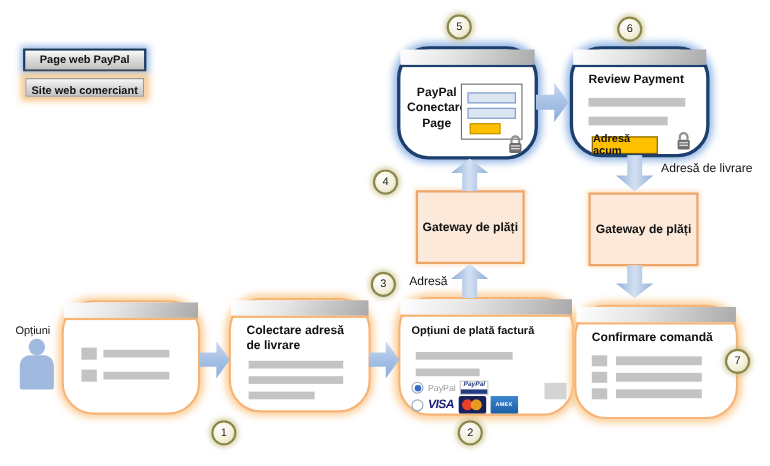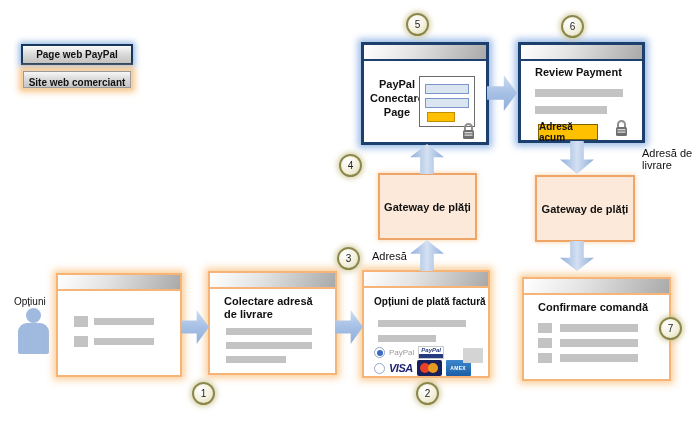--- a/index.html
+++ b/index.html
@@ -6,21 +6,21 @@
   body{font-family:"Liberation Sans","DejaVu Sans",sans-serif;color:#1a1a1a;}
   #canvas{position:relative;width:700px;height:424px;background:#fff;overflow:hidden;}
 
   
   .legend-chip{position:absolute;width:108px;height:17px;display:flex;align-items:center;justify-content:center;
     font-size:10px;font-weight:bold;color:#111;background:linear-gradient(180deg,#fbfbfb 0%,#dcdcdc 45%,#c2c2c2 100%);}
   .legend-paypal{left:21px;top:44px;border:2px solid #17375E;box-shadow:0 0 6px 2px rgba(142,180,227,.95);}
   .legend-merchant{left:21px;top:69px;border:2px solid #f3d2a8;box-shadow:0 0 6px 2px rgba(250,195,130,.95), inset 0 0 0 1px #9a9a9a;align-items:flex-end;}
 
   
-  .screen{position:absolute;background:#fff;}
+  .screen{position:absolute;background:#fff;border-radius:29px;}
   .screen.merchant{border:2px solid #f6b476;box-shadow:0 0 7px 3px rgba(250,200,140,.85);}
   .screen.paypal{border:3px solid #1d3f6e;box-shadow:0 0 7px 3px rgba(142,180,227,.9);}
   .hdr{position:absolute;left:0;top:0;right:0;height:14px;background:linear-gradient(115deg,#ffffff 0%,#e4e4e4 40%,#a9a9a9 100%);}
   .screen.merchant .hdr{border-bottom:2px solid #f6b476;}
   .screen.paypal .hdr{border-bottom:2px solid #1d3f6e;}
   .sc-title{position:absolute;font-weight:bold;font-size:11px;line-height:1.2;color:#111;}
   .bar{position:absolute;background:#c3c3c3;height:7px;}
   .sq{position:absolute;background:#c3c3c3;width:14px;height:11px;}
 
   
@@ -144,21 +144,21 @@
   </div>
 
   <div class="screen merchant" style="left:208px;top:271px;width:125px;height:100px;">
     <div class="hdr"></div>
     <div class="sc-title" style="left:14px;top:22px;width:102px;">Colectare adresă de livrare</div>
     <div class="bar" style="left:16px;top:55px;width:86px;"></div>
     <div class="bar" style="left:16px;top:69px;width:86px;"></div>
     <div class="bar" style="left:16px;top:83px;width:60px;"></div>
   </div>
 
-  <div class="screen merchant" style="left:362px;top:270px;width:124px;height:104px;">
+  <div class="screen merchant" style="left:362px;top:270px;width:124px;height:104px;padding-left:32px;">
     <div class="hdr"></div>
     <div class="sc-title" style="left:10px;top:24px;font-size:10px;white-space:nowrap;">Opțiuni de plată factură</div>
     <div class="bar" style="left:14px;top:48px;width:88px;"></div>
     <div class="bar" style="left:14px;top:63px;width:58px;"></div>
     <div class="opt-row" style="top:74px;">
       <span class="radio sel"></span>
       <span class="opt-paypal-text">PayPal</span>
       <span class="pp-badge">
         <span class="txt">PayPal</span>
         <span class="stripe"></span>
@@ -189,21 +189,21 @@
 
   <div class="arrow arrow-right" style="left:181px;top:310px;width:28px;height:34px;"></div>
   <div class="arrow arrow-right" style="left:335px;top:310px;width:28px;height:34px;"></div>
   <div class="arrow arrow-up" style="left:410px;top:240px;width:34px;height:31px;"></div>
   <div class="arrow arrow-up" style="left:410px;top:144px;width:34px;height:30px;"></div>
   <div class="arrow arrow-right" style="left:487px;top:75px;width:30px;height:36px;"></div>
   <div class="arrow arrow-down" style="left:560px;top:141px;width:34px;height:33px;"></div>
   <div class="arrow arrow-down" style="left:560px;top:241px;width:34px;height:30px;"></div>
 
   <div class="edge-label" style="left:372px;top:250px;">Adresă</div>
-  <div class="edge-label" style="left:601px;top:147px;margin-left:41px;">Adresă de livrare</div>
+  <div class="edge-label" style="left:601px;top:147px;">Adresă de livrare</div>
 
   <div class="step" style="left:192px;top:382px;">
       <span>1</span>
     </div>
   <div class="step" style="left:416px;top:382px;">
       <span>2</span>
     </div>
   <div class="step" style="left:337px;top:247px;">
       <span>3</span>
     </div>

